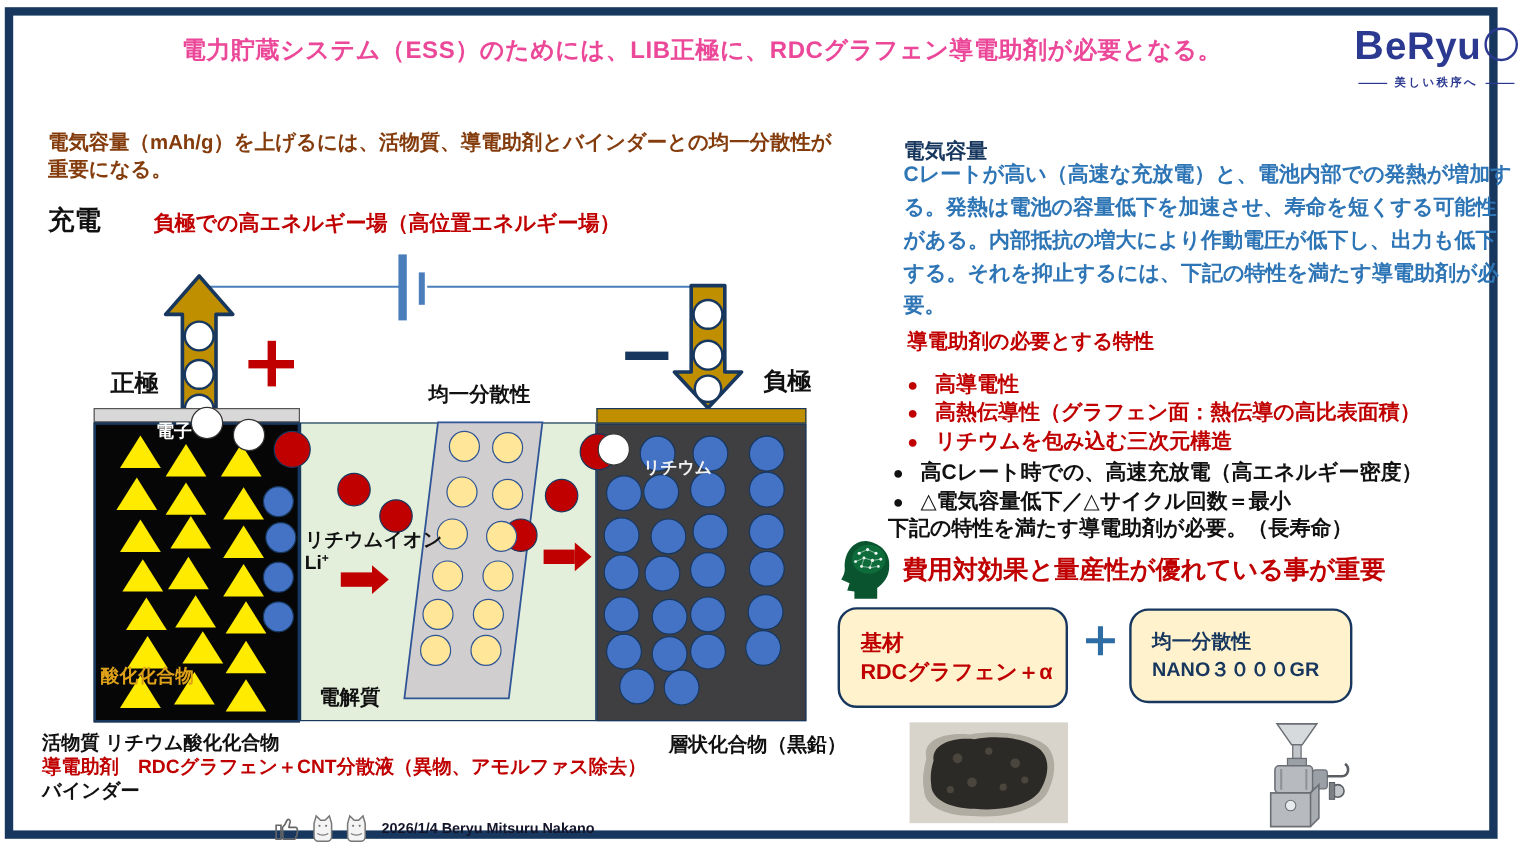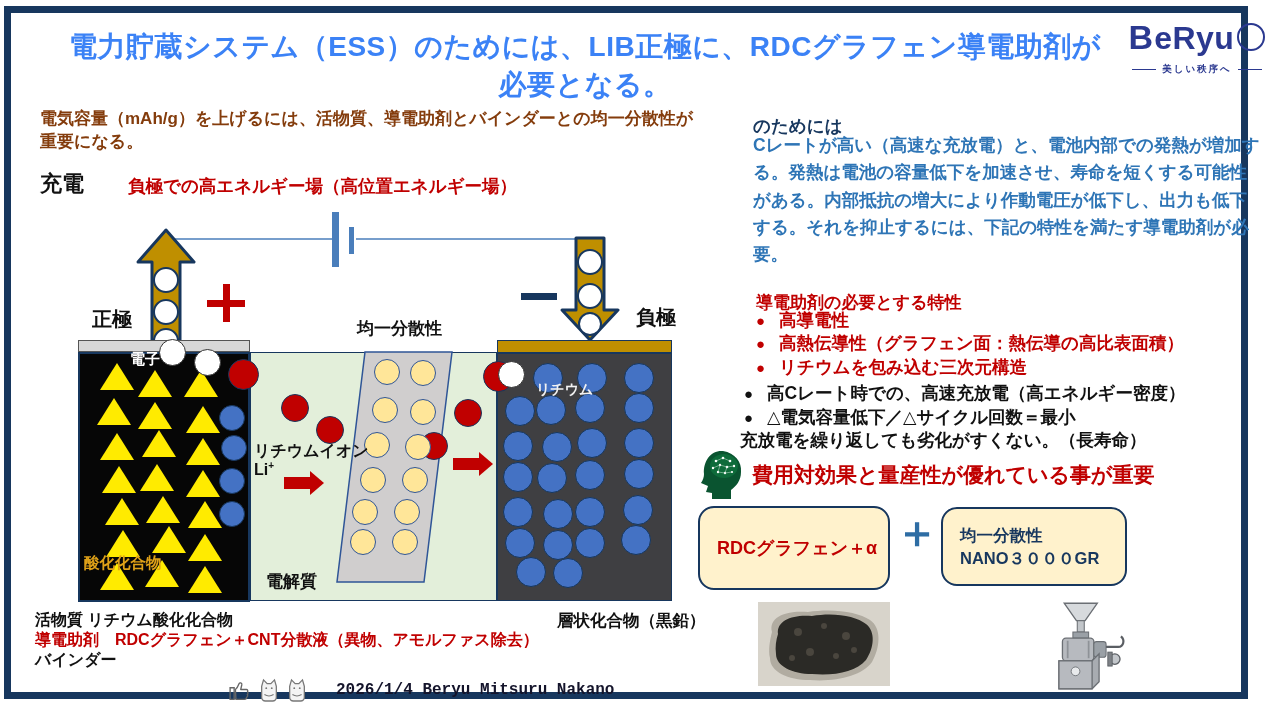--- a/index.html
+++ b/index.html
@@ -7,21 +7,21 @@
     width:1280px;height:720px;position:relative;overflow:hidden;
     background:#ffffff;
     font-family:"Liberation Sans","DejaVu Sans",sans-serif;
   }
   .abs{position:absolute;}
   
   .frame{position:absolute;left:4px;top:6px;width:1244px;height:693px;
     border:7px solid #17375e;box-sizing:border-box;z-index:0;}
   
   .title-wrap{left:60px;top:28px;width:1050px;text-align:center;z-index:6;}
-  .title{font-size:28px;font-weight:bold;color:#3b82f6;letter-spacing:.5px;}
+  .title{font-size:20px;font-weight:bold;color:#ec4899;letter-spacing:.5px;}
   .subtitle{margin-top:13px;font-size:16.5px;font-weight:bold;color:#375623;}
   
   .logo{left:1126px;top:20px;width:142px;z-index:6;text-align:center;}
   .logo-main{color:#2b3990;display:flex;align-items:baseline;justify-content:center;gap:1px;}
   .logo-b{font-size:34px;font-weight:bold;line-height:1;}
   .logo-rest{font-size:32px;font-weight:bold;letter-spacing:.5px;}
   .logo-ring{display:inline-block;width:24px;height:24px;border:2.5px solid #2b3990;border-radius:50%;margin-left:2px;transform:translateY(2px);}
   .logo-tag{margin-top:6px;display:flex;align-items:center;justify-content:center;gap:6px;color:#2b3990;}
   .logo-tag .bar{width:24px;height:1.5px;background:#2b3990;}
   .logo-tag .t{font-size:9.5px;font-weight:bold;letter-spacing:2px;white-space:nowrap;}
@@ -64,25 +64,25 @@
   .lbl-liion sup{font-size:10px;}
   .lbl-oxide{left:84px;top:553px;font-size:15.5px;color:#dfa118;}
   .lbl-elyte{left:266px;top:570px;font-size:17px;}
   .lbl-li{left:536px;top:381px;font-size:14px;color:#f2f2f2;}
   
   .legend{left:35px;top:610px;z-index:6;font-size:16px;font-weight:bold;line-height:1.24;color:#111;}
   .legend .red{color:#c00000;}
   .lbl-layered{left:557px;top:610px;font-size:16.5px;font-weight:bold;color:#111;z-index:6;}
   
   .footer{left:228px;top:676px;display:flex;align-items:center;gap:6px;z-index:6;}
-  .footer .credit{font-size:16px;font-weight:bold;color:#14142b;margin-left:22px;font-family:Liberation Mono, monospace;}
+  .footer .credit{font-size:12px;font-weight:bold;color:#14142b;margin-left:4px;}
   
   .r-head{left:753px;top:114px;font-size:17.5px;font-weight:bold;color:#17375e;z-index:6;}
   .r-para{left:753px;top:132px;width:508px;font-size:17.5px;font-weight:bold;color:#2e75b6;line-height:1.56;z-index:6;}
-  .r-reqtitle{left:756px;top:291px;font-size:17px;font-weight:bold;color:#c00000;z-index:6;}
+  .r-reqtitle{left:756px;top:273px;font-size:17px;font-weight:bold;color:#c00000;z-index:6;}
   .blt{z-index:6;display:flex;align-items:baseline;font-weight:bold;font-size:17.5px;white-space:nowrap;}
   .blt .m{font-size:15px;margin-right:14px;}
   .blt-red{color:#c00000;}
   .blt-black{color:#111;}
   .r-note{left:740px;top:428px;font-size:17.5px;font-weight:bold;color:#111;z-index:6;white-space:nowrap;}
   .brain{left:698px;top:450px;z-index:6;}
   .r-key{left:752px;top:461px;font-size:21px;font-weight:bold;color:#c00000;z-index:6;white-space:nowrap;}
   .cbox{background:#fff2cc;border:2.5px solid #17375e;border-radius:16px;box-sizing:border-box;z-index:6;
         display:flex;flex-direction:column;justify-content:center;padding-left:17px;font-weight:bold;line-height:1.35;}
   .cbox1{left:698px;top:506px;width:192px;height:84px;font-size:18px;color:#c00000;}
@@ -257,21 +257,21 @@
   </svg>
   <svg width="22" height="26" viewBox="0 0 24 28">
     <path d="M4 10 L6 3 L10 7 h4 L18 3 L20 10 v12 a4 4 0 0 1 -4 4 h-8 a4 4 0 0 1 -4 -4 z" fill="#f4f4f4" stroke="#777" stroke-width="1.4"></path>
     <circle cx="9" cy="12" r="1" fill="#777"></circle>
       <circle cx="15" cy="12" r="1" fill="#777"></circle>
     <path d="M7 19 q5 3 10 0" fill="none" stroke="#777" stroke-width="1.2"></path>
   </svg>
   <span class="credit">2026/1/4 Beryu Mitsuru Nakano</span>
 </div>
 
-<div class="r-head abs">のためには</div>
+<div class="r-head abs">電気容量</div>
 <div class="r-para abs">Cレートが高い（高速な充放電）と、電池内部での発熱が増加する。発熱は電池の容量低下を加速させ、寿命を短くする可能性がある。内部抵抗の増大により作動電圧が低下し、出力も低下する。それを抑止するには、下記の特性を満たす導電助剤が必要。</div>
 <div class="r-reqtitle abs">導電助剤の必要とする特性</div>
 
 <div class="blt blt-red abs" style="left:756px;top:308px;">
   <span class="m">●</span>
   <span>高導電性</span>
 </div>
 <div class="blt blt-red abs" style="left:756px;top:331px;">
   <span class="m">●</span>
   <span>高熱伝導性（グラフェン面：熱伝導の高比表面積）</span>
@@ -281,21 +281,21 @@
   <span>リチウムを包み込む三次元構造</span>
 </div>
 <div class="blt blt-black abs" style="left:744px;top:381px;">
   <span class="m">●</span>
   <span>高Cレート時での、高速充放電（高エネルギー密度）</span>
 </div>
 <div class="blt blt-black abs" style="left:744px;top:405px;">
   <span class="m">●</span>
   <span>△電気容量低下／△サイクル回数＝最小</span>
 </div>
-<div class="r-note abs">充放電を繰り返しても劣化がすくない。（長寿命）</div>
+<div class="r-note abs">下記の特性を満たす導電助剤が必要。（長寿命）</div>
 
 <svg class="brain abs" width="46" height="50" viewBox="0 0 46 50">
   <path d="M25 1 C37 3 44 12 43 22 C43 31 38 36 33 40 L33 49 L14 49 L14 43 L8 42 L10 36 L3 33 C5 30 6 27 6 24 C5 11 13 0 25 1 Z" fill="#0a5430"></path>
   <ellipse cx="26" cy="16" rx="14" ry="12" fill="#0e6b3a"></ellipse>
   <g fill="#ffffff">
     <circle cx="18" cy="11" r="1.3"></circle>
       <circle cx="25" cy="8" r="1.3"></circle>
       <circle cx="32" cy="11" r="1.3"></circle>
     <circle cx="15" cy="18" r="1.2"></circle>
       <circle cx="22" cy="15" r="1.2"></circle>
@@ -305,20 +305,21 @@
       <circle cx="27" cy="23" r="1.2"></circle>
     <circle cx="34" cy="22" r="1.1"></circle>
   </g>
   <g stroke="#cfe8d8" stroke-width="0.5" fill="none">
     <path d="M18 11 L25 8 L32 11 M15 18 L22 15 L29 17 L36 16 M20 22 L27 23 L34 22 M22 15 L20 22 M29 17 L27 23"></path>
   </g>
 </svg>
 <div class="r-key abs">費用対効果と量産性が優れている事が重要</div>
 
 <div class="cbox cbox1 abs">
+  <span>基材</span>
   <span>RDCグラフェン＋α</span>
 </div>
 <div class="boxplus abs">＋</div>
 <div class="cbox cbox2 abs">
   <span>均一分散性</span>
   <span>NANO３０００GR</span>
 </div>
 
 <div class="photo abs">
   <svg width="132" height="84" viewBox="0 0 132 84">

